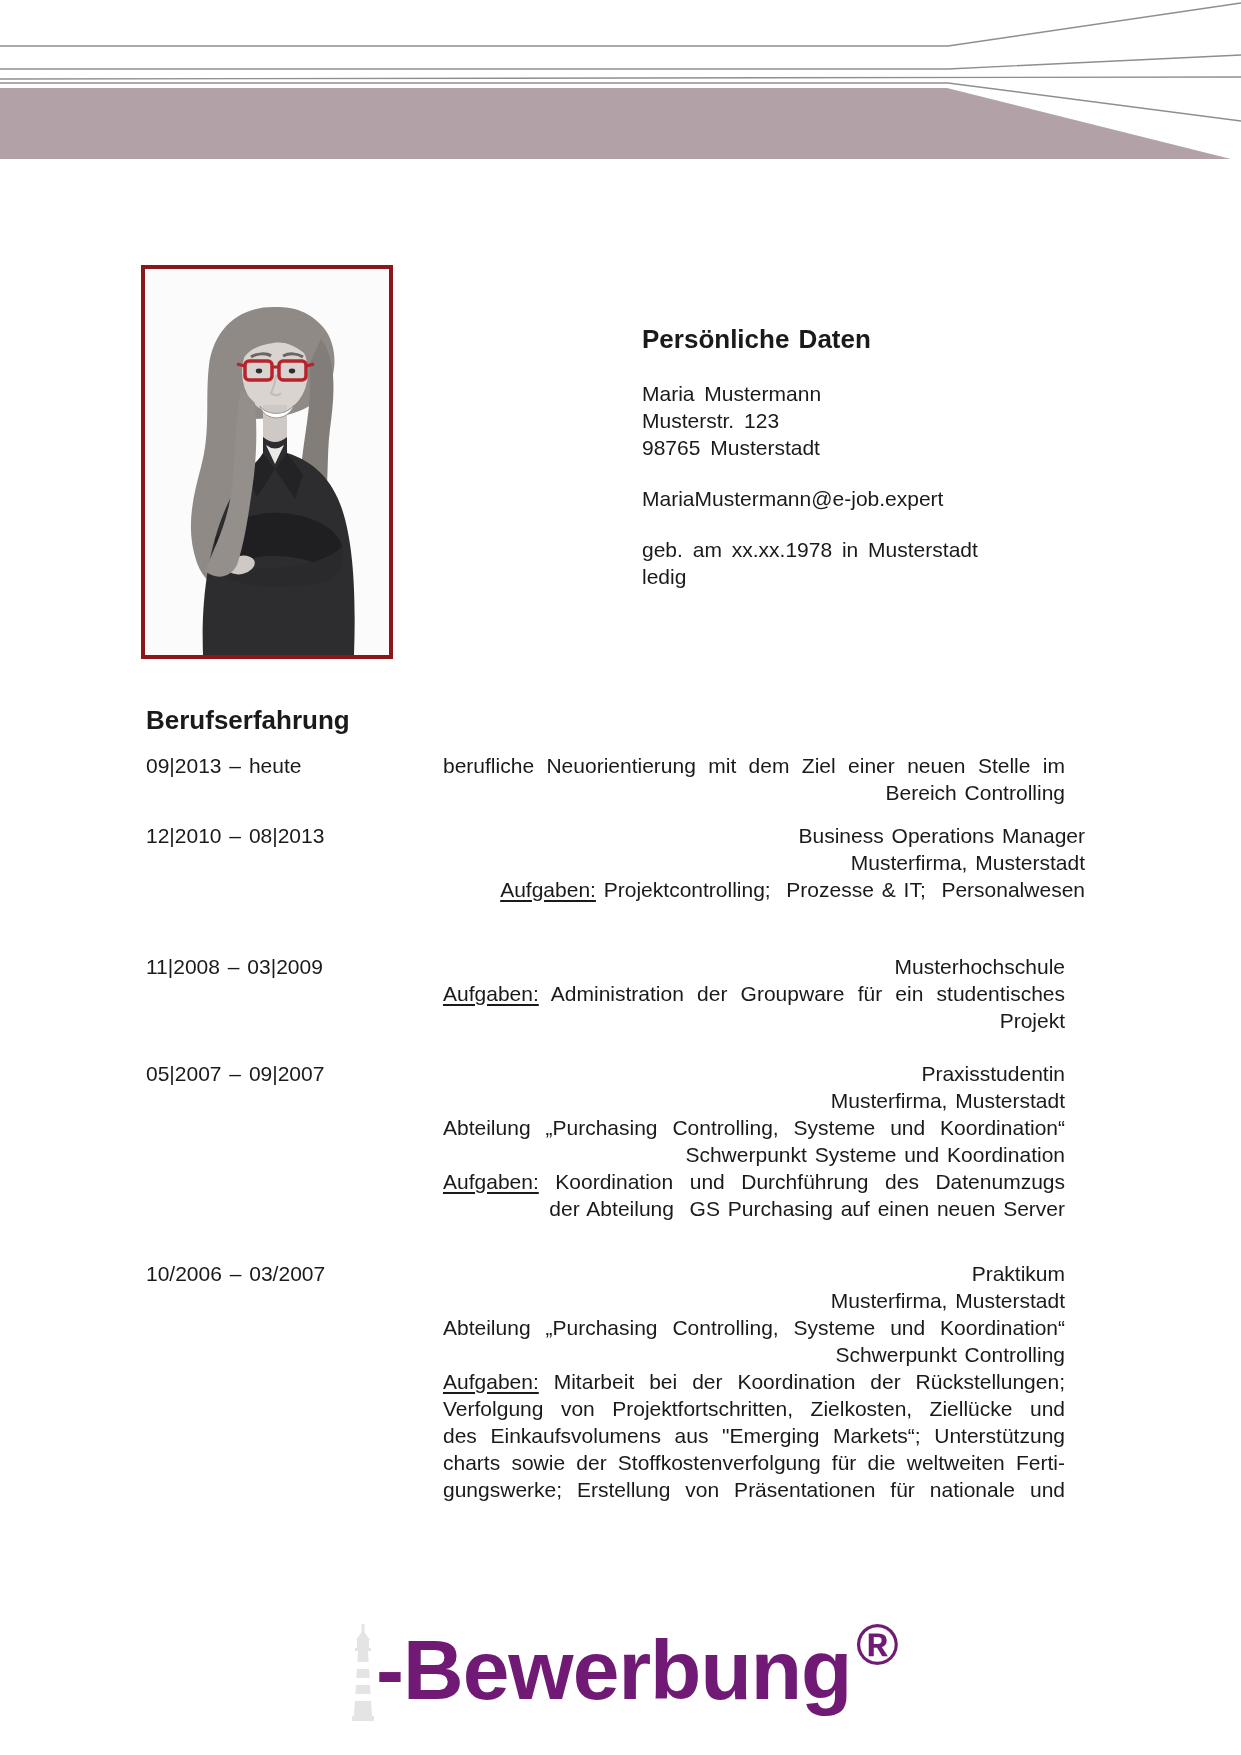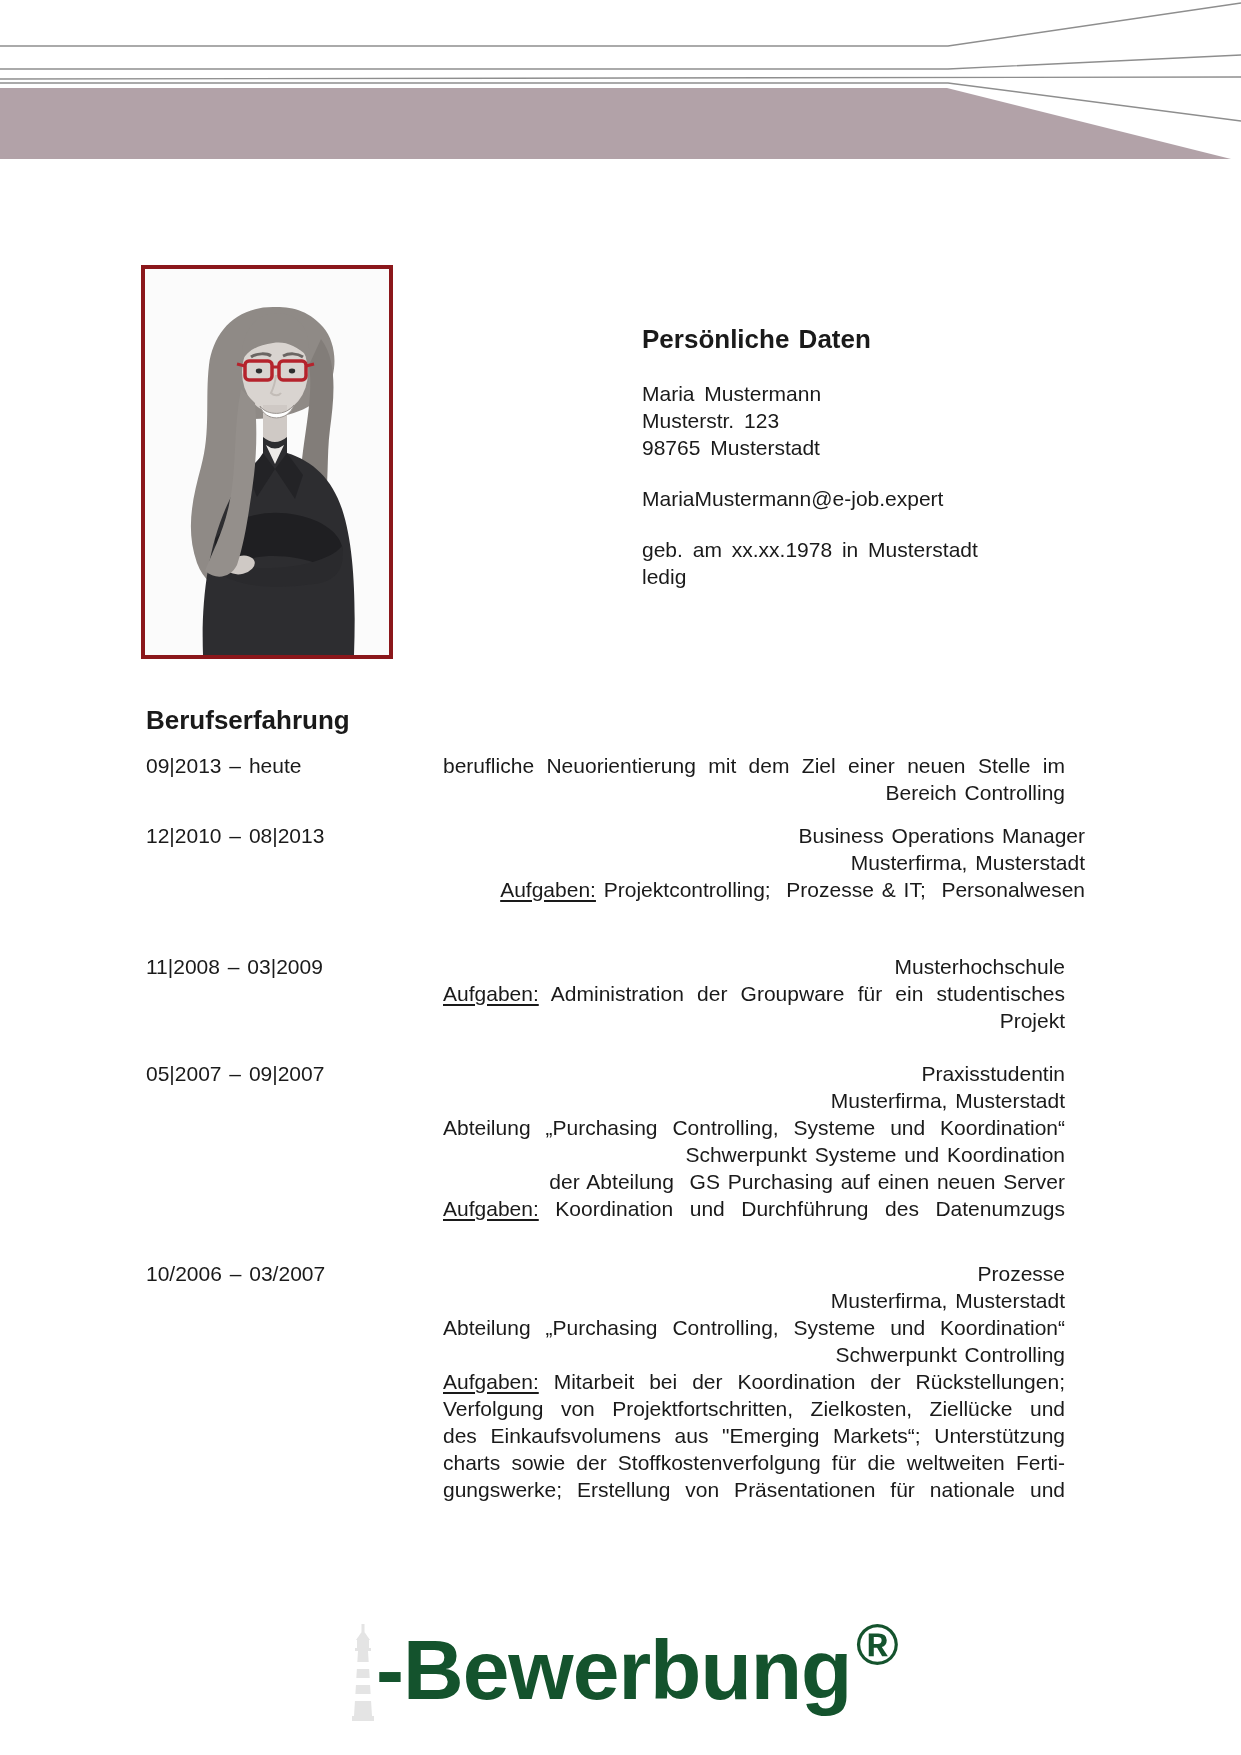--- a/index.html
+++ b/index.html
@@ -144,42 +144,42 @@
             <div class="line">Projekt</div>
           </div>
         </div>
         <div class="xp-row">
           <div class="xp-period">05|2007 – 09|2007</div>
           <div class="xp-desc">
             <div class="line">Praxisstudentin</div>
             <div class="line">Musterfirma, Musterstadt</div>
             <div class="line j">Abteilung „Purchasing Controlling, Systeme und Koordination“</div>
             <div class="line">Schwerpunkt Systeme und Koordination</div>
+            <div class="line j"><span class="u">Aufgaben:</span> Koordination und Durchführung des Datenumzugs</div>
             <div class="line">der Abteilung  GS Purchasing auf einen neuen Server</div>
-            <div class="line j"><span class="u">Aufgaben:</span> Koordination und Durchführung des Datenumzugs</div>
           </div>
         </div>
         <div class="xp-row">
           <div class="xp-period">10/2006 – 03/2007</div>
           <div class="xp-desc">
-            <div class="line">Prozesse</div>
+            <div class="line">Praktikum</div>
             <div class="line">Musterfirma, Musterstadt</div>
             <div class="line j">Abteilung „Purchasing Controlling, Systeme und Koordination“</div>
             <div class="line">Schwerpunkt Controlling</div>
             <div class="line j"><span class="u">Aufgaben:</span> Mitarbeit bei der Koordination der Rückstellungen;</div>
             <div class="line j">Verfolgung von Projektfortschritten, Zielkosten, Ziellücke   und</div>
             <div class="line j">des Einkaufsvolumens aus "Emerging Markets“; Unterstützung</div>
             <div class="line j">charts sowie der Stoffkostenverfolgung für die weltweiten Ferti-</div>
             <div class="line j">gungswerke; Erstellung von Präsentationen für nationale und</div>
           </div>
         </div>
       </div>
   </div>
 
-  <div class="watermark wm" style="color: #14532d;">
+  <div class="watermark wm" style="color: #701a75;">
     <svg class="wm-lighthouse" width="26" height="100" viewBox="0 0 26 100">
       <rect x="11.5" y="0" width="3" height="8" fill="#e4e4e4"></rect>
       <polygon points="13,6 20,16 6,16" fill="#e4e4e4"></polygon>
       <rect x="7" y="16" width="12" height="8" fill="#e4e4e4"></rect>
       <rect x="5" y="24" width="16" height="3" fill="#e4e4e4"></rect>
       <polygon points="8,27 18,27 22,92 4,92" fill="#e4e4e4"></polygon>
       <rect x="4" y="38" width="18" height="7" fill="#ffffff"></rect>
       <rect x="3" y="54" width="20" height="7" fill="#ffffff"></rect>
       <rect x="3" y="70" width="21" height="7" fill="#ffffff"></rect>
       <rect x="2" y="92" width="22" height="5" fill="#e4e4e4"></rect>

